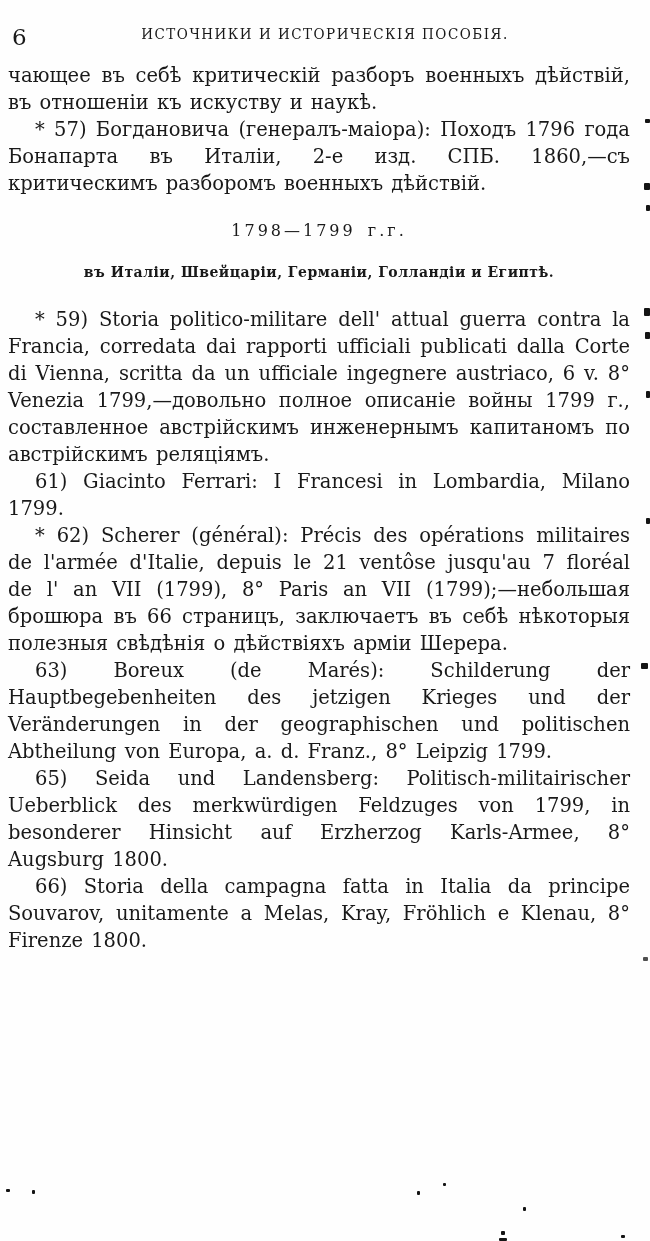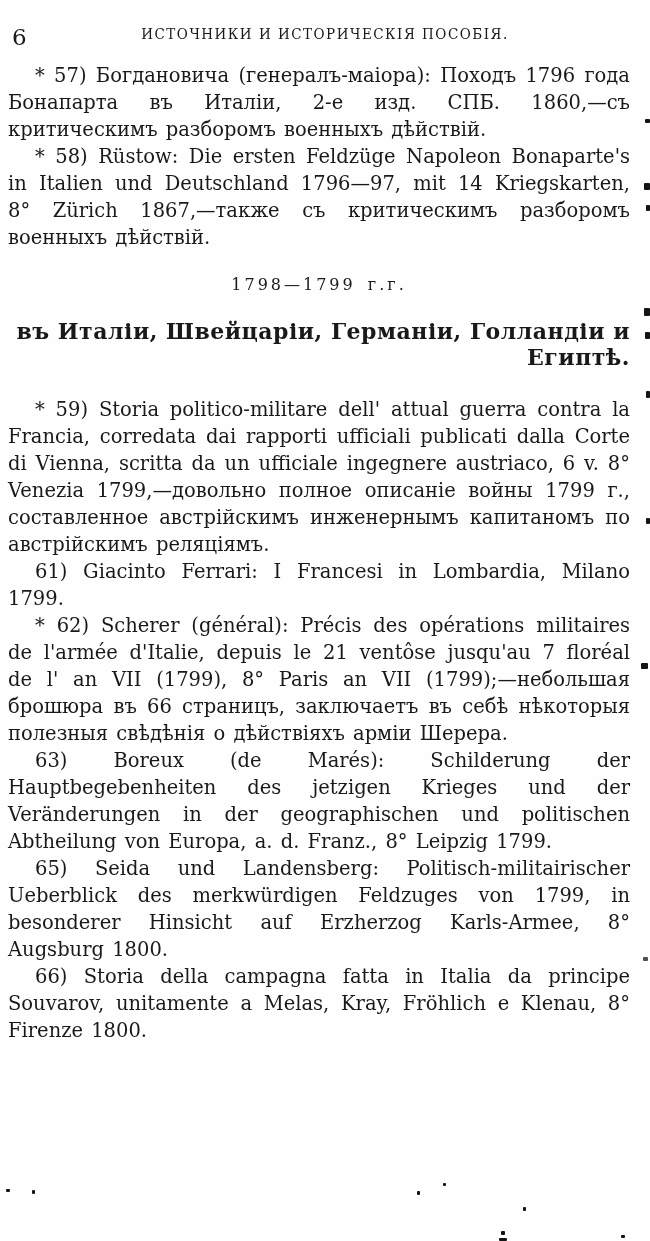--- a/index.html
+++ b/index.html
@@ -53,22 +53,22 @@
   h2.years {
     margin: 24px 0 14px 0;
     text-align: center;
     font-size: 16px;
     font-weight: 400;
     letter-spacing: 3px;
     word-spacing: 4px;
   }
   h3.subtitle {
     margin: 24px 0 26px 0;
-    text-align: right;
-    font-size: 22px;
+    text-align: center;
+    font-size: 14px;
     font-weight: bold;
     letter-spacing: 0.5px;
   }
   
   .speck {
     position: absolute;
     background: #141414;
     border-radius: 1px;
   }
   .s1  { left: 645px; top: 119px; width: 5px; height: 4px; }
@@ -94,23 +94,23 @@
 
 <div class="page">
 
   <header class="running-head">
     <span class="page-num">6</span>
     <span class="running-title">ИСТОЧНИКИ И ИСТОРИЧЕСКІЯ ПОСОБІЯ.</span>
   </header>
 
   <main>
 
+    <p class="cont">чающее въ себѣ критическій разборъ военныхъ дѣйствій, въ отношеніи къ искуству и наукѣ.</p>
 
     <p class="entry">* 57) Богдановича (генералъ-маіора): Походъ 1796 года Бонапарта въ Италіи, 2-е изд. СПБ. 1860,—съ критическимъ разборомъ военныхъ дѣйствій.</p>
-    <p class="entry">* 58) Rüstow: Die ersten Feldzüge Napoleon Bonaparte's in Italien und Deutschland 1796—97, mit 14 Kriegskarten, 8° Zürich 1867,—также съ критическимъ разборомъ военныхъ дѣйствій.</p>
 
     <h2 class="years">1798—1799 г.г.</h2>
     <h3 class="subtitle">въ Италіи, Швейцаріи, Германіи, Голландіи и Египтѣ.</h3>
 
     <p class="entry">* 59) Storia politico-militare dell' attual guerra contra la Francia, corredata dai rapporti ufficiali publicati dalla Corte di Vienna, scritta da un ufficiale ingegnere austriaco, 6 v. 8° Venezia 1799,—довольно полное описаніе войны 1799 г., составленное австрійскимъ инженернымъ капитаномъ по австрійскимъ реляціямъ.</p>
     <p class="entry">61) Giacinto Ferrari: I Francesi in Lombardia, Milano 1799.</p>
     <p class="entry">* 62) Scherer (général): Précis des opérations militaires de l'armée d'Italie, depuis le 21 ventôse jusqu'au 7 floréal de l' an VII (1799), 8° Paris an VII (1799);—небольшая брошюра въ 66 страницъ, заключаетъ въ себѣ нѣкоторыя полезныя свѣдѣнія о дѣйствіяхъ арміи Шерера.</p>
     <p class="entry">63) Boreux (de Marés): Schilderung der Hauptbegebenheiten des jetzigen Krieges und der Veränderungen in der geographischen und politischen Abtheilung von Europa, a. d. Franz., 8° Leipzig 1799.</p>
     <p class="entry">65) Seida und Landensberg: Politisch-militairischer Ueberblick des merkwürdigen Feldzuges von 1799, in besonderer Hinsicht auf Erzherzog Karls-Armee, 8° Augsburg 1800.</p>
     <p class="entry">66) Storia della campagna fatta in Italia da principe Souvarov, unitamente a Melas, Kray, Fröhlich e Klenau, 8° Firenze 1800.</p>

